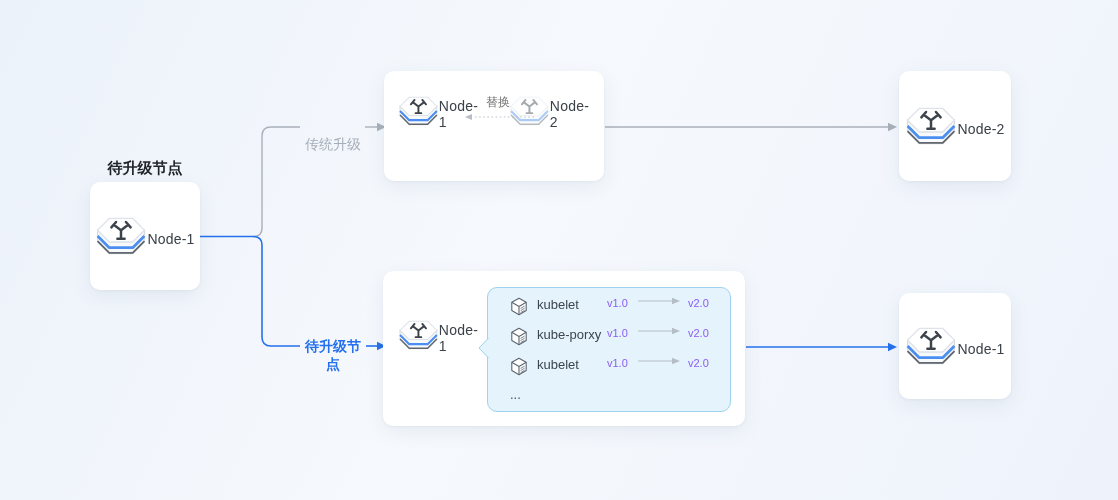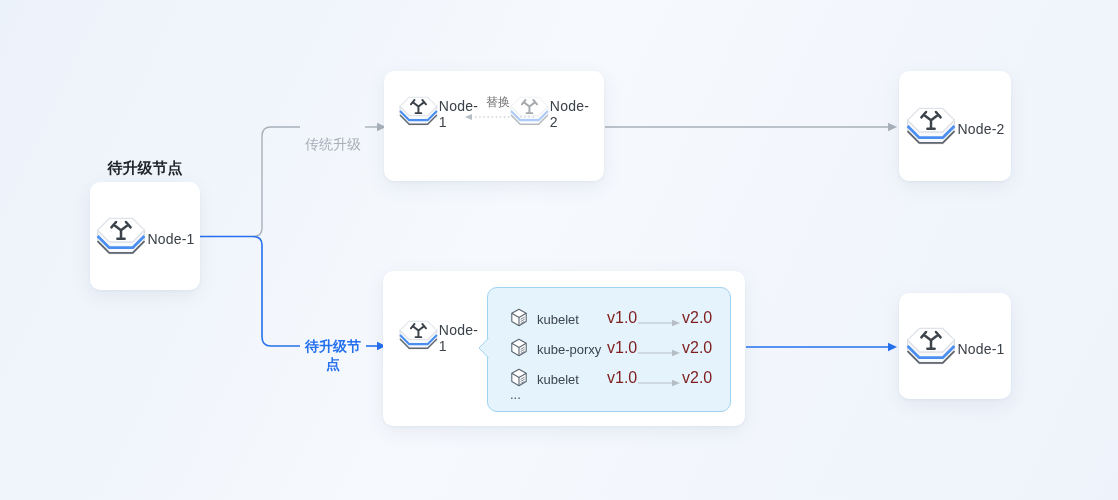--- a/index.html
+++ b/index.html
@@ -28,24 +28,24 @@
   .branch-label.blue{left:301px;top:338px;color:#2570ee;font-weight:600;}
   .replace-label{position:absolute;left:84px;top:23px;width:60px;text-align:center;
     font-size:12px;color:#737373;}
   .dotted-arrow{position:absolute;left:78px;top:40px;}
   .bubble{
     position:absolute;left:104px;top:16px;width:244px;height:125px;z-index:3;
     background:#e4f3fc;border:1px solid #9ed2ee;border-radius:10px;
     box-sizing:border-box;padding:9px 14px 0 22px;
   }
   .bubble-tail{position:absolute;left:-11px;top:49px;}
-  .comp-row{display:flex;align-items:flex-end;height:30px;}
+  .comp-row{display:flex;align-items:flex-start;height:30px;}
   .comp-name{font-size:13px;color:#3c4550;margin-left:9px;width:70px;}
-  .comp-ver{font-size:16px;color:#7f1d1d;width:28px;}
-  .comp-ver.to{margin-left:1px;}
+  .comp-ver{font-size:11px;color:#8b5cf6;width:28px;}
+  .comp-ver.to{margin-left:7px;}
   .comp-arrow{margin:0 0 0 2px;}
   .ellipsis-row{font-size:13px;color:#4a545e;height:22px;line-height:16px;}
 </style>
 </head>
 <body>
 
 <div class="canvas">
 
   <svg width="0" height="0" style="position:absolute" aria-hidden="true">
     <defs>

